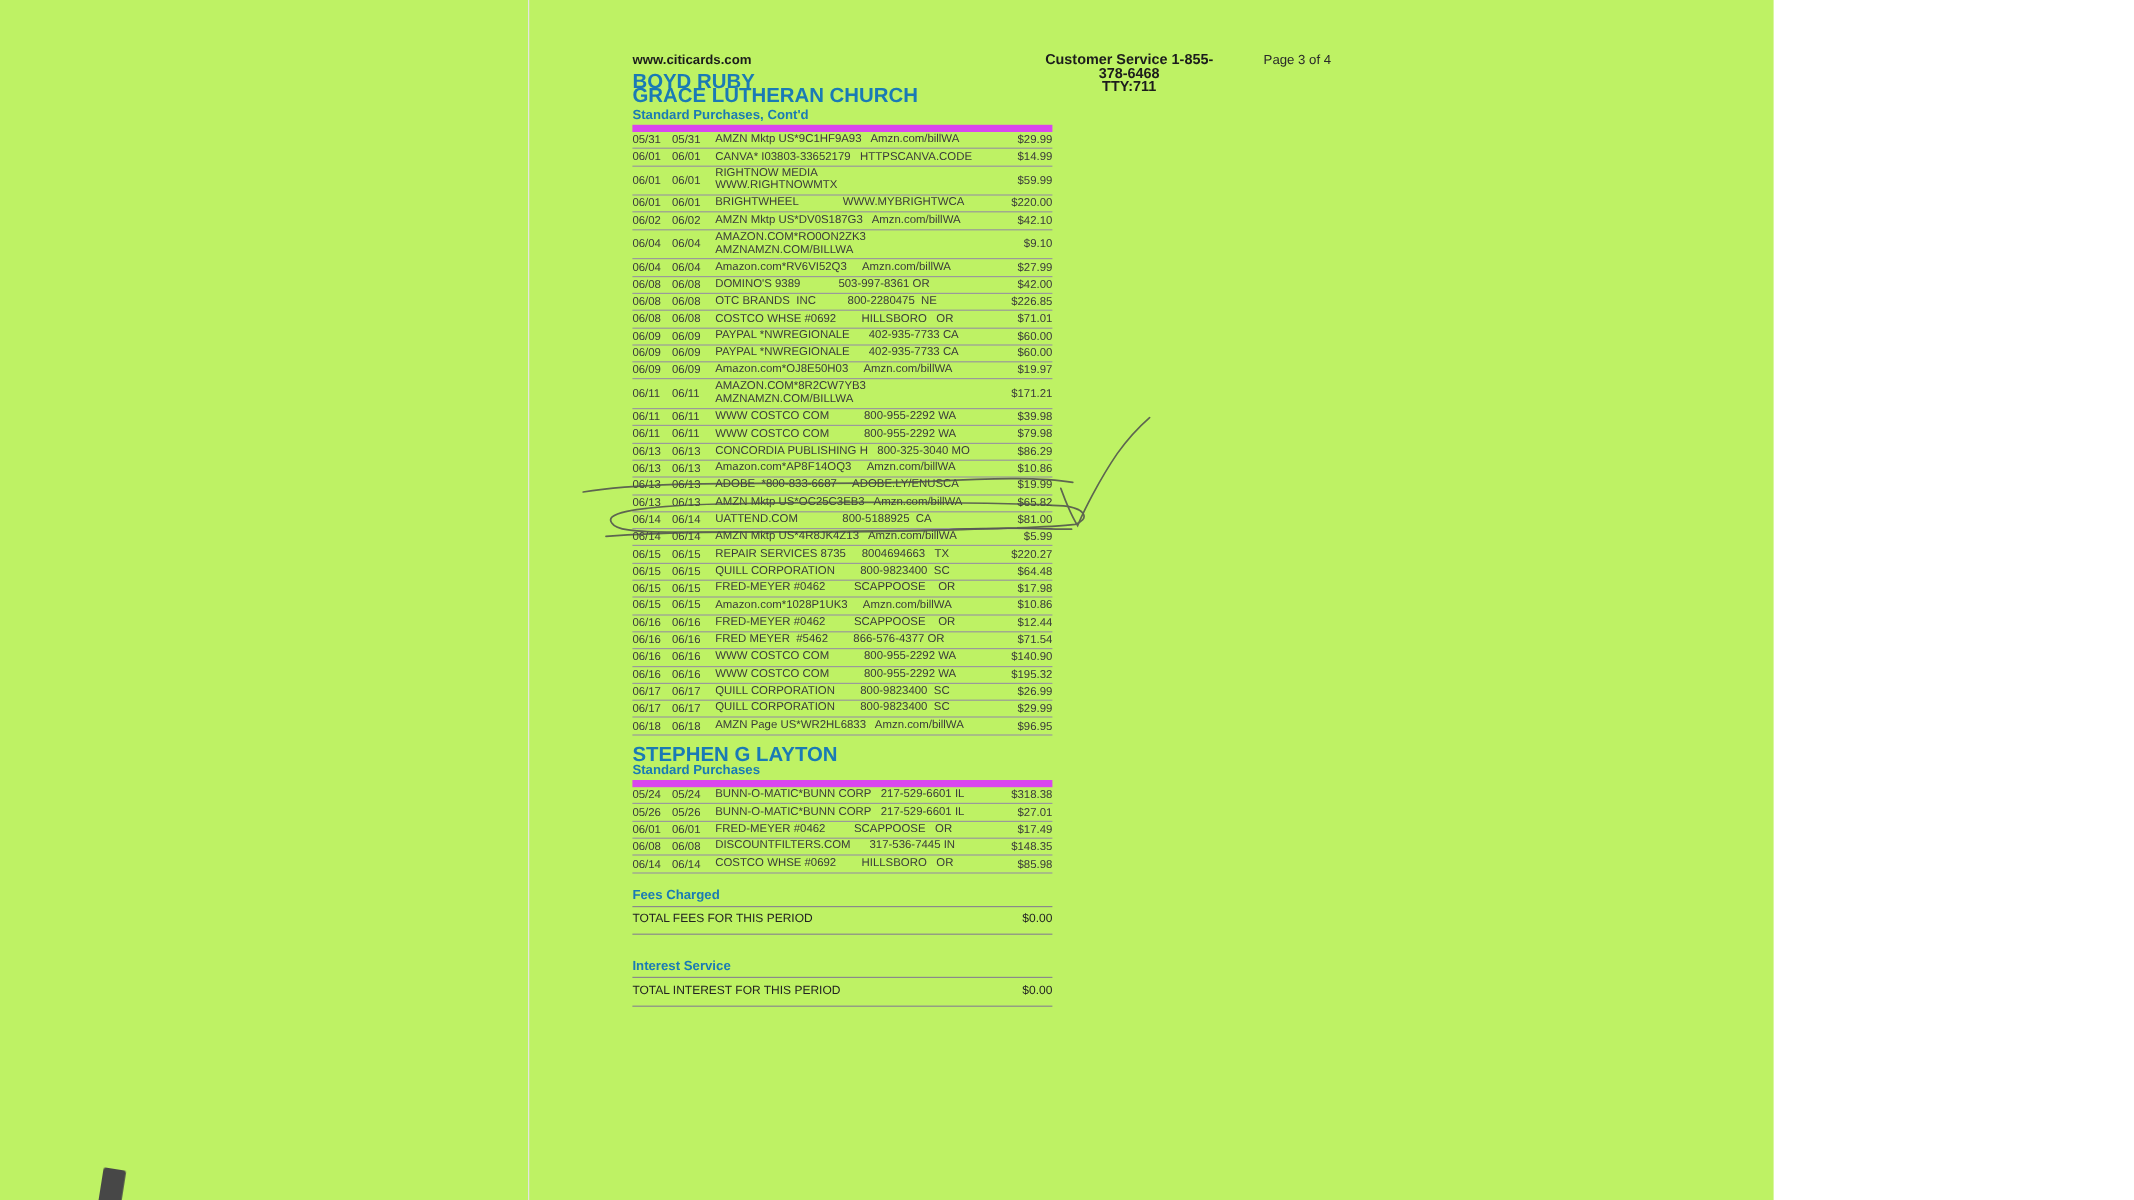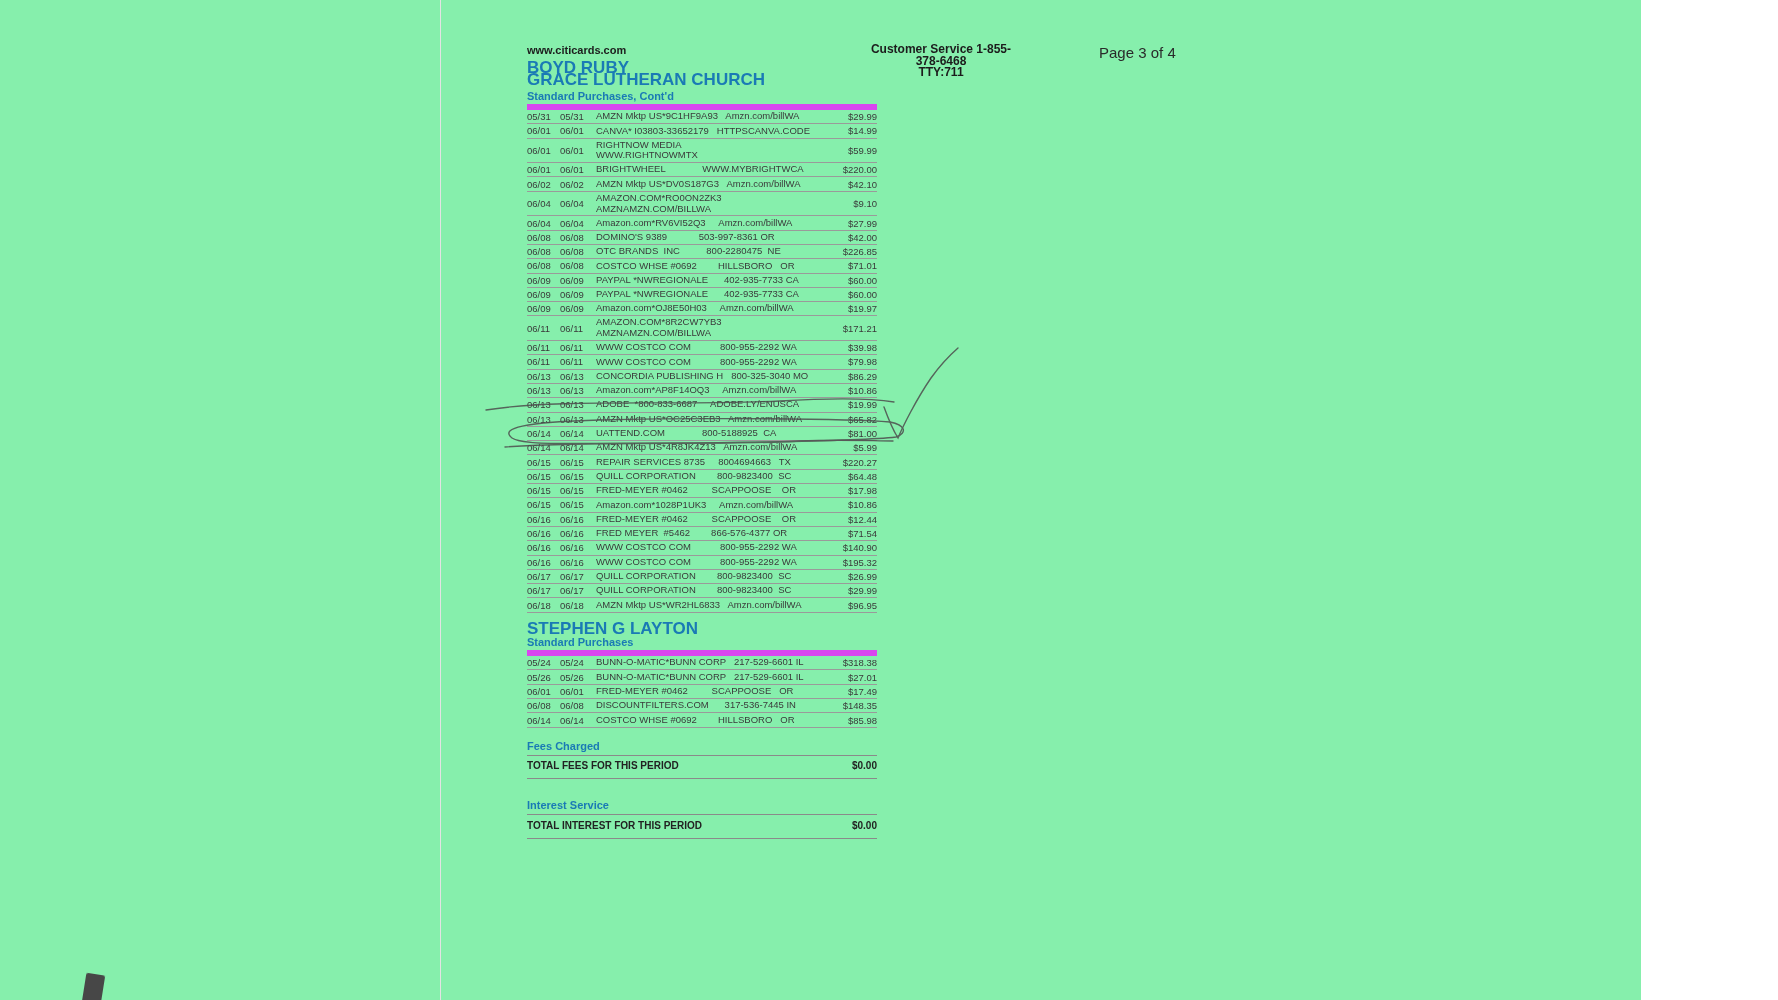--- a/index.html
+++ b/index.html
@@ -1,43 +1,43 @@
 <!DOCTYPE html>
 <html><head>
 <meta charset="utf-8">
 <style>
   html,body{margin:0;padding:0;background:#ffffff;}
   .page{
-    position:relative;width:1641px;height:1000px;background:#86efac;
+    position:relative;width:1478px;height:1000px;background:#bef264;
     font-family:"Liberation Sans",sans-serif;color:#2e2e2e;overflow:hidden;
   }
   .scan-edge{position:absolute;left:440px;top:0;width:1px;height:1000px;background:#e3e3e3;}
   .scanner-mark{
     position:absolute;left:84px;top:974px;width:19px;height:30px;
     background:#474747;transform:rotate(9deg);border-radius:2px;filter:blur(.4px);
   }
   .site{position:absolute;left:527px;top:44px;font-size:11px;font-weight:bold;color:#1c1c1c;}
   .cs-block{position:absolute;left:860px;top:44px;width:162px;text-align:center;font-size:12px;font-weight:bold;color:#1c1c1c;line-height:11.5px;}
-  .page-num{position:absolute;left:1099px;top:44px;font-size:15px;color:#2a2a2a;}
+  .page-num{position:absolute;left:1053px;top:44px;font-size:11px;color:#2a2a2a;}
   .content{position:absolute;left:527px;top:62px;width:350px;}
   .cardholder{font-size:17px;font-weight:bold;line-height:11.5px;}
   .blue{color:#1a7ab5;}
   .section-title{font-size:11px;font-weight:bold;margin-top:5px;line-height:12px;}
   .tx-table{border-top:6px solid #d946ef;margin-top:2px;}
   .tx-row{display:flex;align-items:center;min-height:13.3px;border-bottom:1px solid #9a9a9a;font-size:9.5px;color:#3a3a3a;}
   .c-sale{width:33px;flex:none;}
   .c-post{width:36px;flex:none;}
   .c-desc{flex:1;white-space:pre-wrap;line-height:10.8px;padding:1px 0;}
   .c-amt{width:64px;flex:none;text-align:right;}
   .mt10{margin-top:10px;}
   .mt2{margin-top:2px;}
   .fees-block{margin-top:12px;}
   .interest-block{margin-top:20px;}
   .rule{border-top:1px solid #8a8a8a;margin-top:3px;}
-  .total-row{display:flex;justify-content:space-between;align-items:center;font-size:10px;font-weight:bold;color:#222;padding:4.5px 0 4px 0;}
+  .total-row{display:flex;justify-content:space-between;align-items:center;font-size:10px;font-weight:normal;color:#222;padding:4.5px 0 4px 0;}
   .pen{position:absolute;left:0;top:0;pointer-events:none;}
 </style>
 </head>
 <body>
 
 <div class="page">
 
   <div class="scan-edge"></div>
   <div class="scanner-mark"></div>
 
@@ -278,21 +278,21 @@
   <div class="tx-row">
     <span class="c-sale">06/17</span>
     <span class="c-post">06/17</span>
     <span class="c-desc">QUILL CORPORATION        800-9823400  SC</span>
     <span class="c-amt">$29.99</span>
   </div>
 
   <div class="tx-row">
     <span class="c-sale">06/18</span>
     <span class="c-post">06/18</span>
-    <span class="c-desc">AMZN Mktp US*WR2HL6833   Amzn.com/billWA</span>
+    <span class="c-desc">AMZN Page US*WR2HL6833   Amzn.com/billWA</span>
     <span class="c-amt">$96.95</span>
   </div>
 </div>
 
     <div class="cardholder blue mt10">STEPHEN G LAYTON</div>
     <div class="section-title blue mt2">Standard Purchases</div>
 
     <div class="tx-table">
   <div class="tx-row">
     <span class="c-sale">05/24</span>

